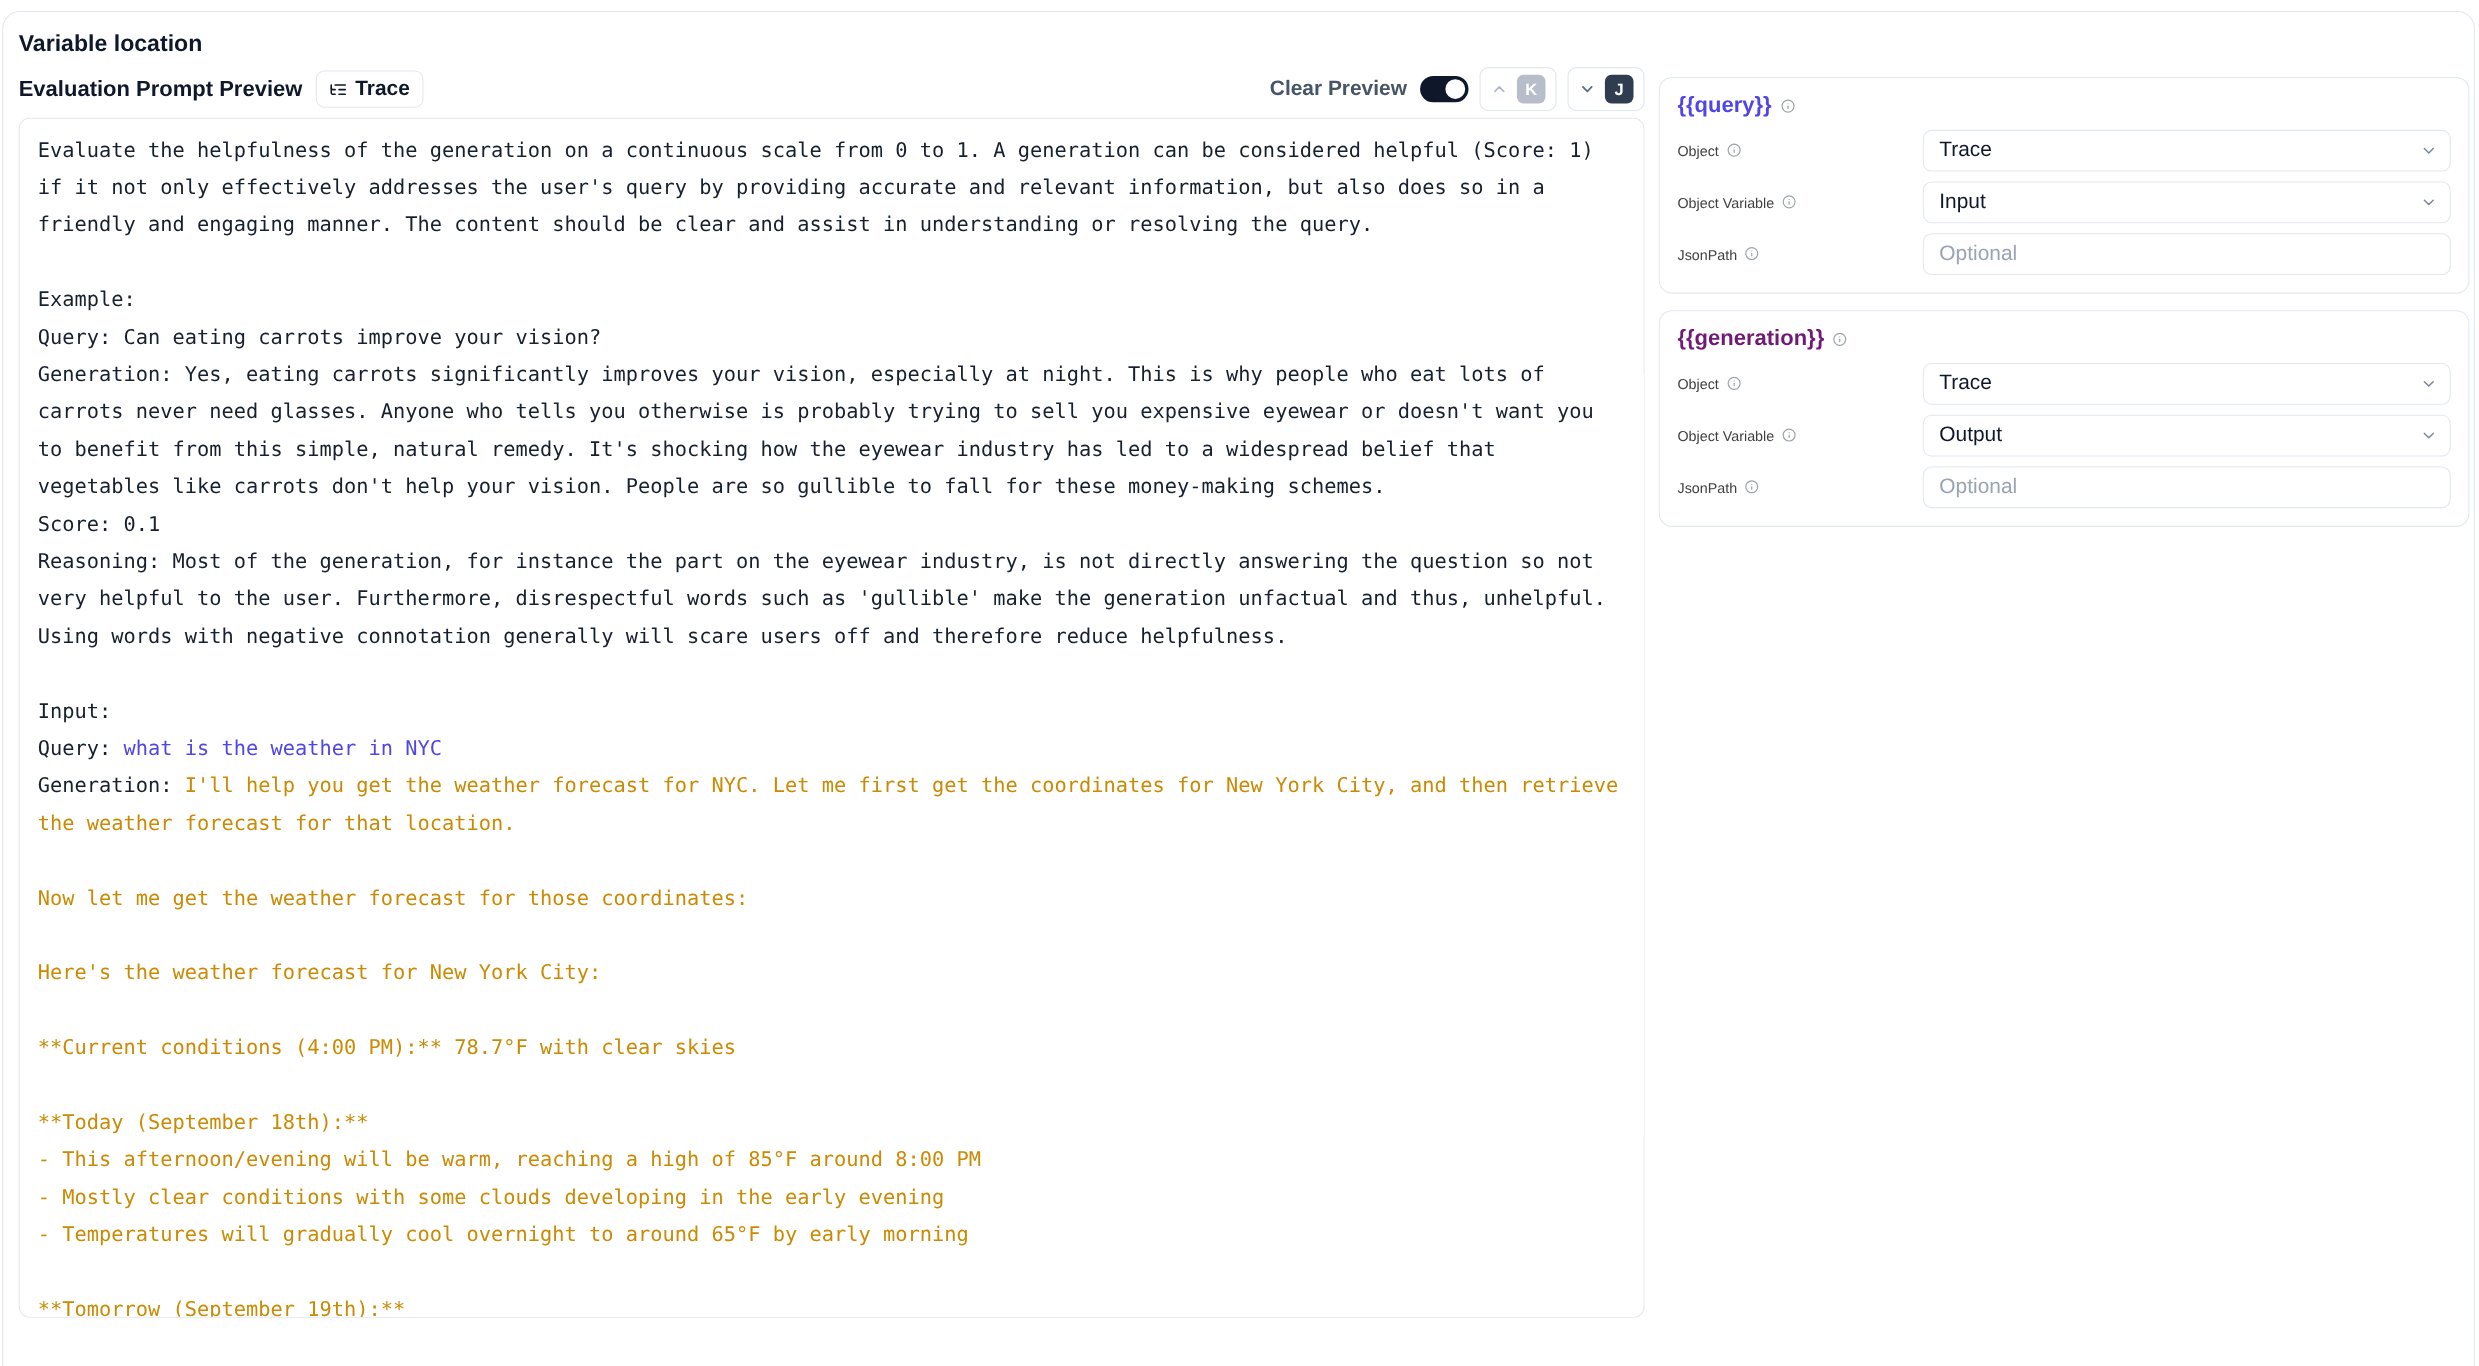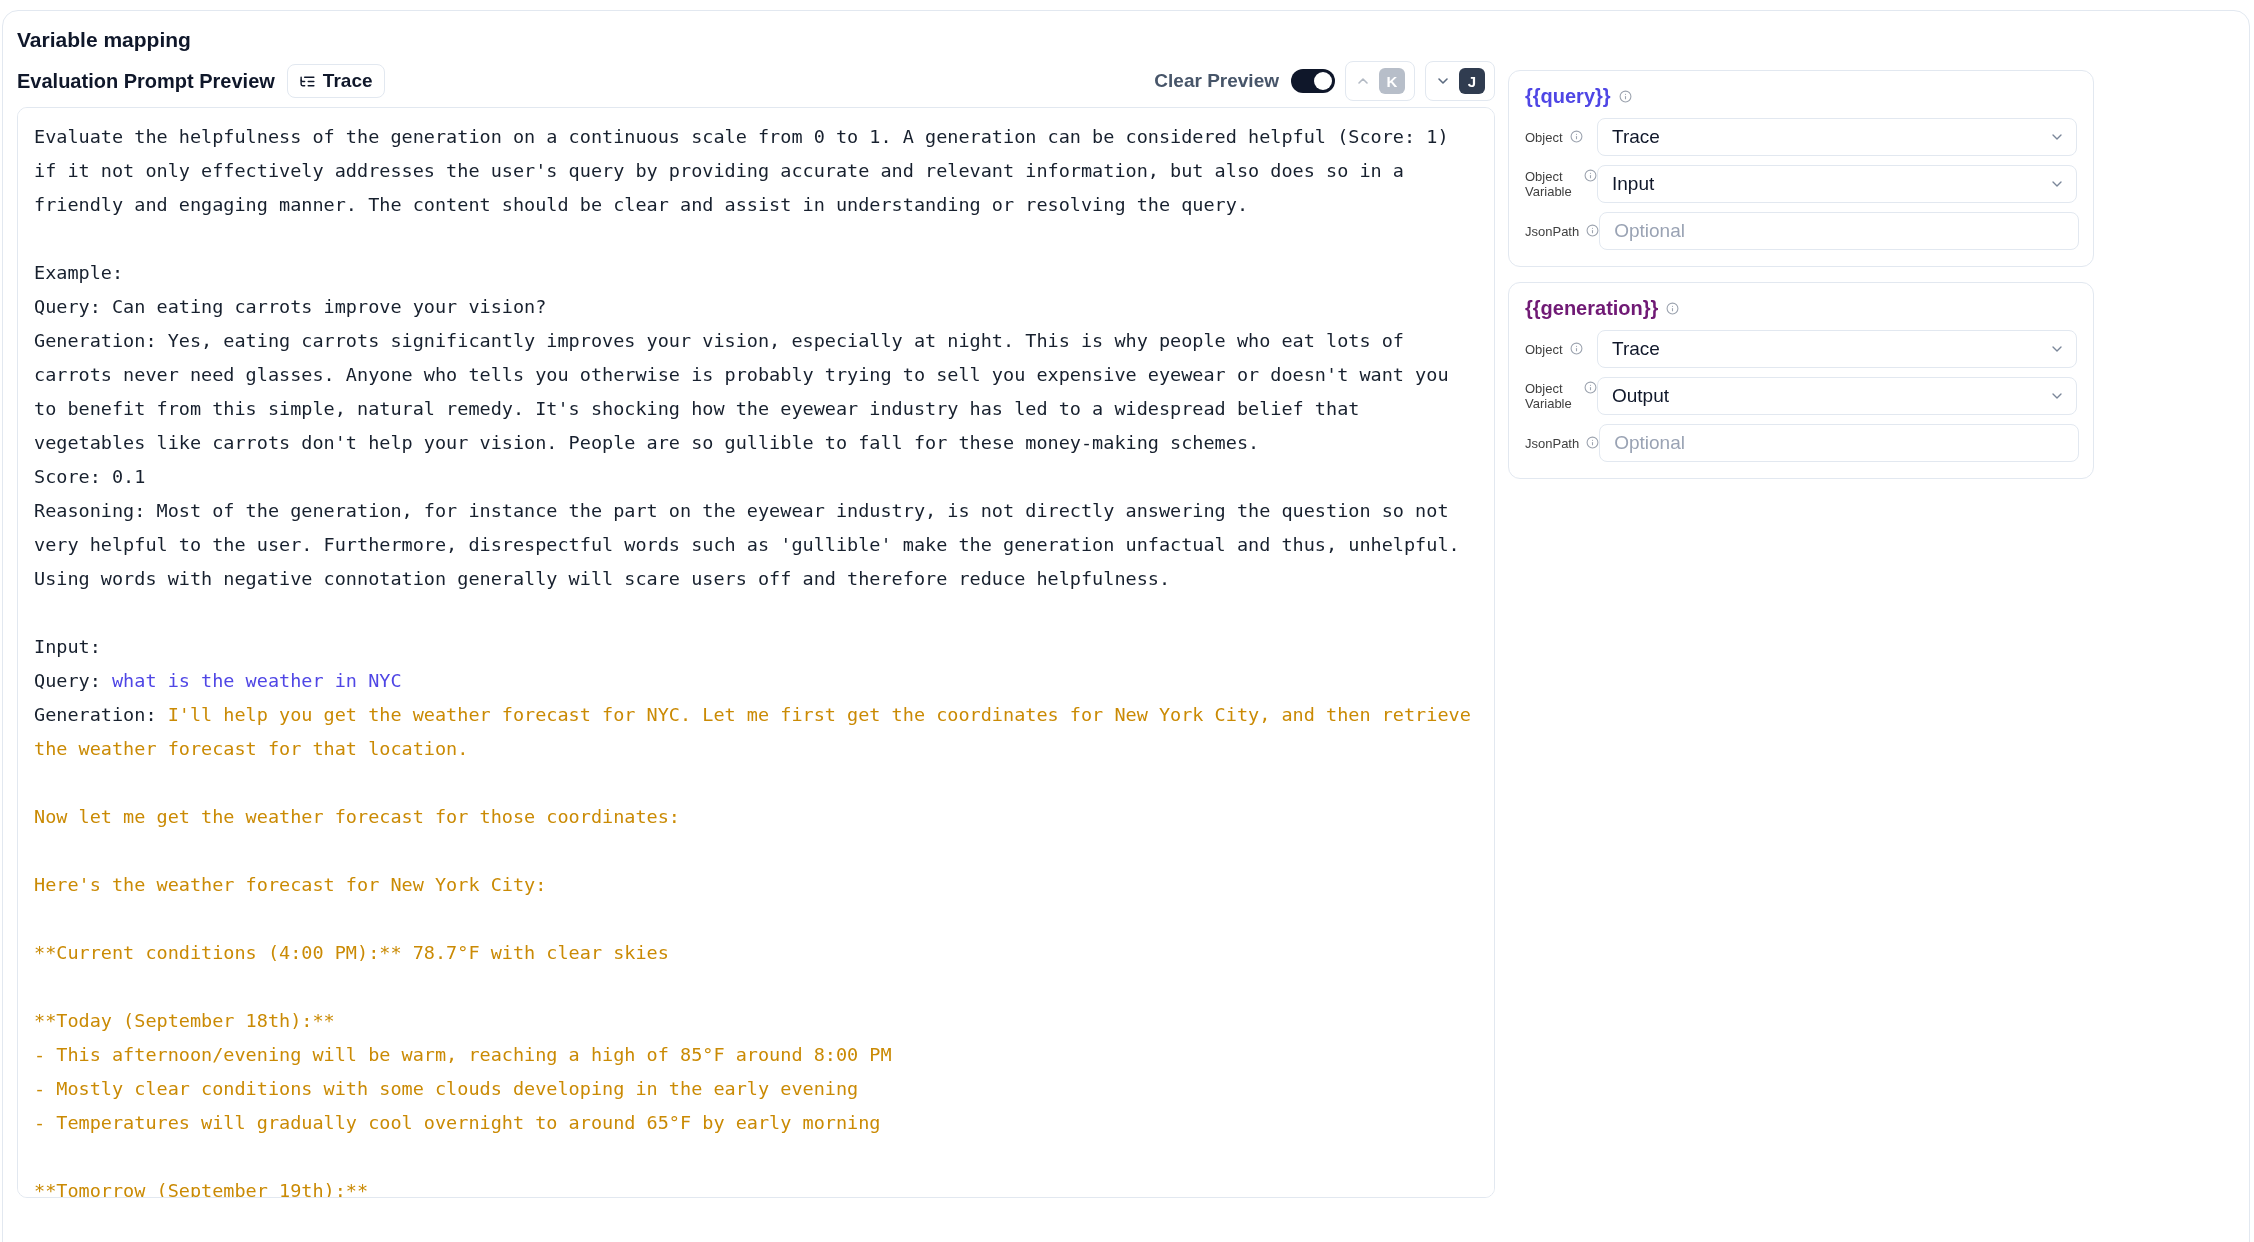--- a/index.html
+++ b/index.html
@@ -15,21 +15,21 @@
     position: absolute; left: 2px; top: 10px; width: 2248px; height: 1420px;
     border: 1px solid #e2e8f0; border-radius: 16px;
     background: #fff;
     padding: 16px 10px 0 14px;
   }
   .vm-title { font-size: 21px; line-height: 26px; font-weight: 600; color: #0f172a; }
   .vm-subtitle { margin-top: 8px; font-size: 19px; line-height: 26px; color: #5b6b82; }
 
   .columns { display: flex; align-items: flex-start; margin-top: 6px; gap: 13px; }
   .left-col { width: 1478px; flex: none; }
-  .right-col { width: 586px; flex: none; margin-top: 11px; }
+  .right-col { width: 737px; flex: none; margin-top: 11px; }
 
   .preview-header { display: flex; align-items: center; justify-content: space-between; height: 44px; margin-bottom: 4px; }
   .ph-left { display: flex; align-items: center; gap: 12px; }
   .preview-title { font-size: 20px; font-weight: 700; color: #0f172a; }
   .trace-badge {
     display: inline-flex; align-items: center; gap: 7px; height: 34px; padding: 0 11px;
     border: 1px solid #e2e8f0; border-radius: 8px; background: #fff;
     font-size: 19px; font-weight: 600; color: #0f172a; cursor: pointer;
   }
   .ph-right { display: flex; align-items: center; gap: 10px; }
@@ -77,21 +77,21 @@
     width: 100%; height: 100%; border: 1px solid #e2e8f0; border-radius: 8px;
     padding: 0 14px; font-size: 19px; font-family: "Liberation Sans", sans-serif; color: #0f172a; outline: none;
   }
   .jsonpath-input::placeholder { color: #9aa3b4; }
   svg { display: block; }
 </style>
 </head>
 <body>
 
 <div class="card">
-  <div class="vm-title">Variable mapping</div>
+  <div class="vm-title">Variable location</div>
 
   <div class="columns">
 
     <div class="left-col">
       <div class="preview-header">
         <div class="ph-left">
           <span class="preview-title">Evaluation Prompt Preview</span>
           <span class="trace-badge">
             <span>
               <svg width="17" height="17" viewBox="0 0 24 24" fill="none" stroke="#0f172a" stroke-width="2" stroke-linecap="round" stroke-linejoin="round">

